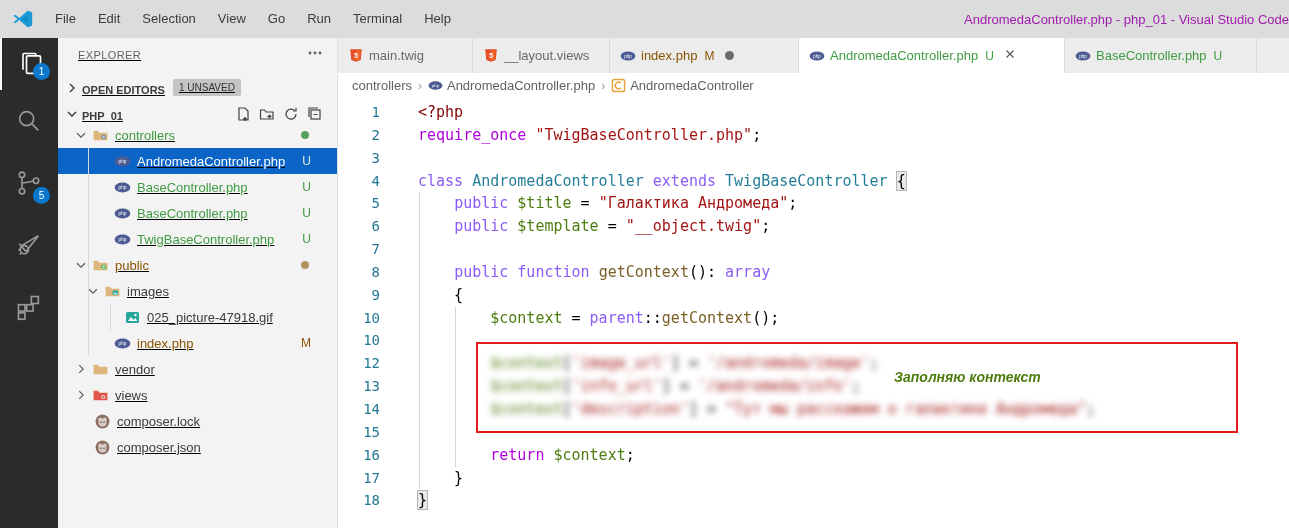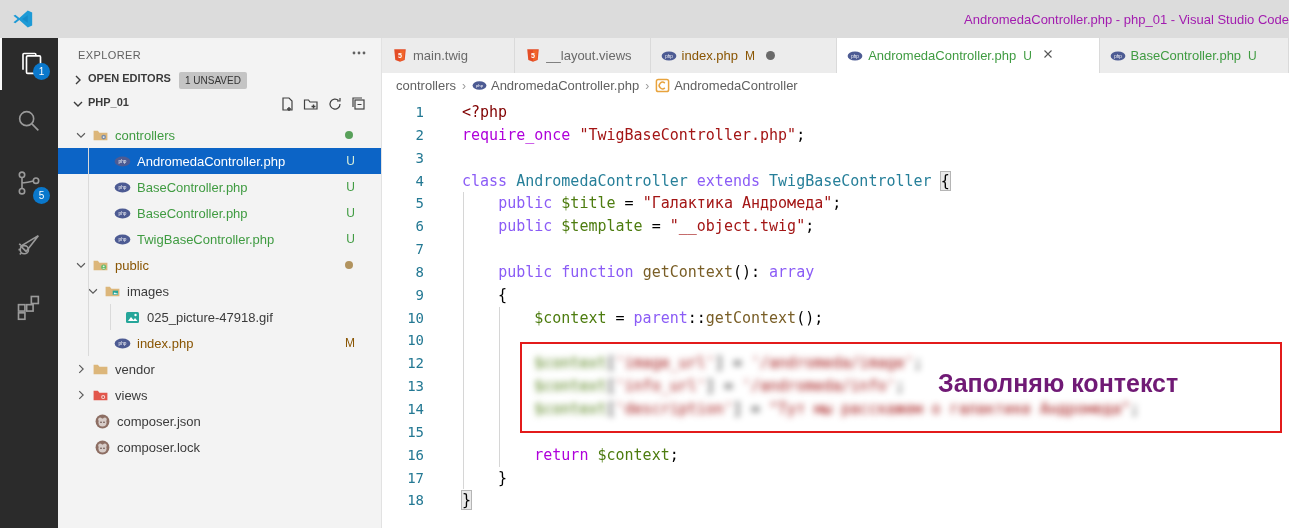--- a/index.html
+++ b/index.html
@@ -18,25 +18,25 @@
   
   .activitybar { width:58px; background:#2b2b2b; display:flex; flex-direction:column; flex-shrink:0; }
   .act-item { position:relative; height:62px; display:flex; align-items:center; justify-content:center; }
   .act-item:first-child { height:52px; }
   .act-item svg { width:28px; height:28px; stroke:#9a9a9a; fill:none; stroke-width:1.4; }
   .act-item.active { border-left:2px solid #f8f8f8; }
   .act-item.active svg { stroke:#ffffff; }
   .act-badge { position:absolute; right:8px; bottom:10px; min-width:17px; height:17px; border-radius:9px; background:#0a78cc; color:#fff; font-size:10px; display:flex; align-items:center; justify-content:center; padding:0 3px; }
 
   
-  .sidebar { width:324px; background:#f3f3f3; flex-shrink:0; position:relative; border-right:1px solid #e2e2e2; }
+  .sidebar { width:280px; background:#f3f3f3; flex-shrink:0; position:relative; border-right:1px solid #e2e2e2;text-decoration:underline; }
   .sb-header { height:34px; display:flex; align-items:center; padding:0 14px 0 20px; }
   .sb-title { font-size:11px; color:#616161; letter-spacing:.4px; flex:1; }
   .sb-more svg { width:16px; height:16px; fill:#616161; }
-  .sb-row { height:24px; display:flex; align-items:flex-start; font-size:11px; font-weight:bold; color:#3b3b3b; padding-left:12px; }
+  .sb-row { height:24px; display:flex; align-items:flex-end; font-size:11px; font-weight:bold; color:#3b3b3b; padding-left:6px; }
   .sb-row .chev { width:16px; height:16px; margin-right:2px; }
   .unsaved-badge { background:#c4c4c4; color:#333; font-size:10px; font-weight:normal; padding:3px 6px; margin-left:8px; border-radius:2px; }
   .sb-root { height:26px; }
   .sb-actions { margin-left:auto; display:flex; gap:8px; padding-right:14px; }
   .sb-actions svg { width:16px; height:16px; stroke:#424242; fill:none; stroke-width:1.2; }
 
   .tree { position:relative; }
   .tree-row { height:26px; display:flex; align-items:center; font-size:13px; color:#3b3b3b; position:relative; }
   .tree-row.selected { background:#0c64c6; color:#fff; }
   .tree-row .chev { width:14px; height:14px; flex-shrink:0; }
@@ -67,30 +67,40 @@
   .gutter { width:42px; text-align:right; color:#237893; flex-shrink:0; font-size:14px; }
   .lcontent { padding-left:38px; }
   .tok-kw { color:#8b5cf6; } .tok-ctrl { color:#af00db; } .tok-cls { color:#267f99; }
   .tok-var { color:#4d7c0f; } .tok-str { color:#a31515; } .tok-fn { color:#795e26; }
   .tok-def { color:#000000; } .tok-tag { color:#800000; }
   .tok-hl { background:#e9e9e9; outline:1px solid #b5b5b5; }
   .blurwrap { filter:blur(3px); }
   .indent-guide { position:absolute; width:1px; background:#d6d6d6; }
 
   .anno-box { position:absolute; border:2px solid #e31b1b; background:transparent; }
-  .anno-label { position:absolute; color:#701a75; font-weight:bold; font-size:25px; font-family:"Liberation Sans", sans-serif; white-space:nowrap; }
+  .anno-label { position:absolute; color:#4d7c0f; font-weight:bold; font-size:14px; font-family:"Liberation Sans", sans-serif; white-space:nowrap;font-style:italic; }
 </style>
 </head>
 <body>
 
 <div class="titlebar">
   <svg class="logo" viewBox="0 0 24 24">
     <path fill="#1d9ad6" d="M17.2 2.6 8 10.8 3.6 7.4 1.6 8.4 6 12 1.6 15.6l2 1 4.4-3.4 9.2 8.2 4.8-2.3V4.9z"></path>
     <path fill="#0f7fbe" d="M17.2 7.8 11 12l6.2 4.2z" opacity=".55"></path>
   </svg>
+  <div id="menus" style="display: flex;">
+      <span class="menu-item">File</span>
+      <span class="menu-item">Edit</span>
+      <span class="menu-item">Selection</span>
+      <span class="menu-item">View</span>
+      <span class="menu-item">Go</span>
+      <span class="menu-item">Run</span>
+      <span class="menu-item">Terminal</span>
+      <span class="menu-item">Help</span>
+    </div>
   <div class="win-title">AndromedaController.php - php_01 - Visual Studio Code</div>
 </div>
 
 <div class="main">
   <div class="activitybar" id="activitybar">
       <div class="act-item active">
         <span style="display: inline-flex; align-items: center;">
           <svg viewBox="0 0 24 22">
             <rect x="9" y="4" width="12" height="15" rx="1"></rect>
             <path d="M17 4V2.8c0-.4-.3-.8-.8-.8H6.8c-.4 0-.8.4-.8.8V16"></path>
@@ -319,34 +329,34 @@
           <span class="ficon" style="display: inline-flex; align-items: center; margin-left: 36px;">
             <svg viewBox="0 0 16 16">
               <circle cx="8" cy="8" r="6.5" fill="#8d6e63"></circle>
               <circle cx="8" cy="9" r="3.8" fill="#d7ccc8"></circle>
               <circle cx="5.8" cy="6" r="1.8" fill="#d7ccc8"></circle>
               <circle cx="10.2" cy="6" r="1.8" fill="#d7ccc8"></circle>
               <circle cx="6.6" cy="8.6" r=".7" fill="#4e342e"></circle>
               <circle cx="9.4" cy="8.6" r=".7" fill="#4e342e"></circle>
             </svg>
           </span>
-          <span class="tree-label">composer.json</span>
+          <span class="tree-label">composer.lock</span>
         </div>
         <div class="tree-row">
           <span class="ficon" style="display: inline-flex; align-items: center; margin-left: 36px;">
             <svg viewBox="0 0 16 16">
               <circle cx="8" cy="8" r="6.5" fill="#8d6e63"></circle>
               <circle cx="8" cy="9" r="3.8" fill="#d7ccc8"></circle>
               <circle cx="5.8" cy="6" r="1.8" fill="#d7ccc8"></circle>
               <circle cx="10.2" cy="6" r="1.8" fill="#d7ccc8"></circle>
               <circle cx="6.6" cy="8.6" r=".7" fill="#4e342e"></circle>
               <circle cx="9.4" cy="8.6" r=".7" fill="#4e342e"></circle>
             </svg>
           </span>
-          <span class="tree-label">composer.lock</span>
+          <span class="tree-label">composer.json</span>
         </div>
         <div class="guide" style="left: 30px; top: 26px; height: 208px;"></div>
         <div class="guide" style="left: 52px; top: 182px; height: 26px;"></div>
       </div>
   </div>
 
   <div class="editor">
     <div class="tabbar" id="tabbar">
         <div class="tab" style="width: 135px;">
           <span class="ficon" style="display: inline-flex; align-items: center;">

